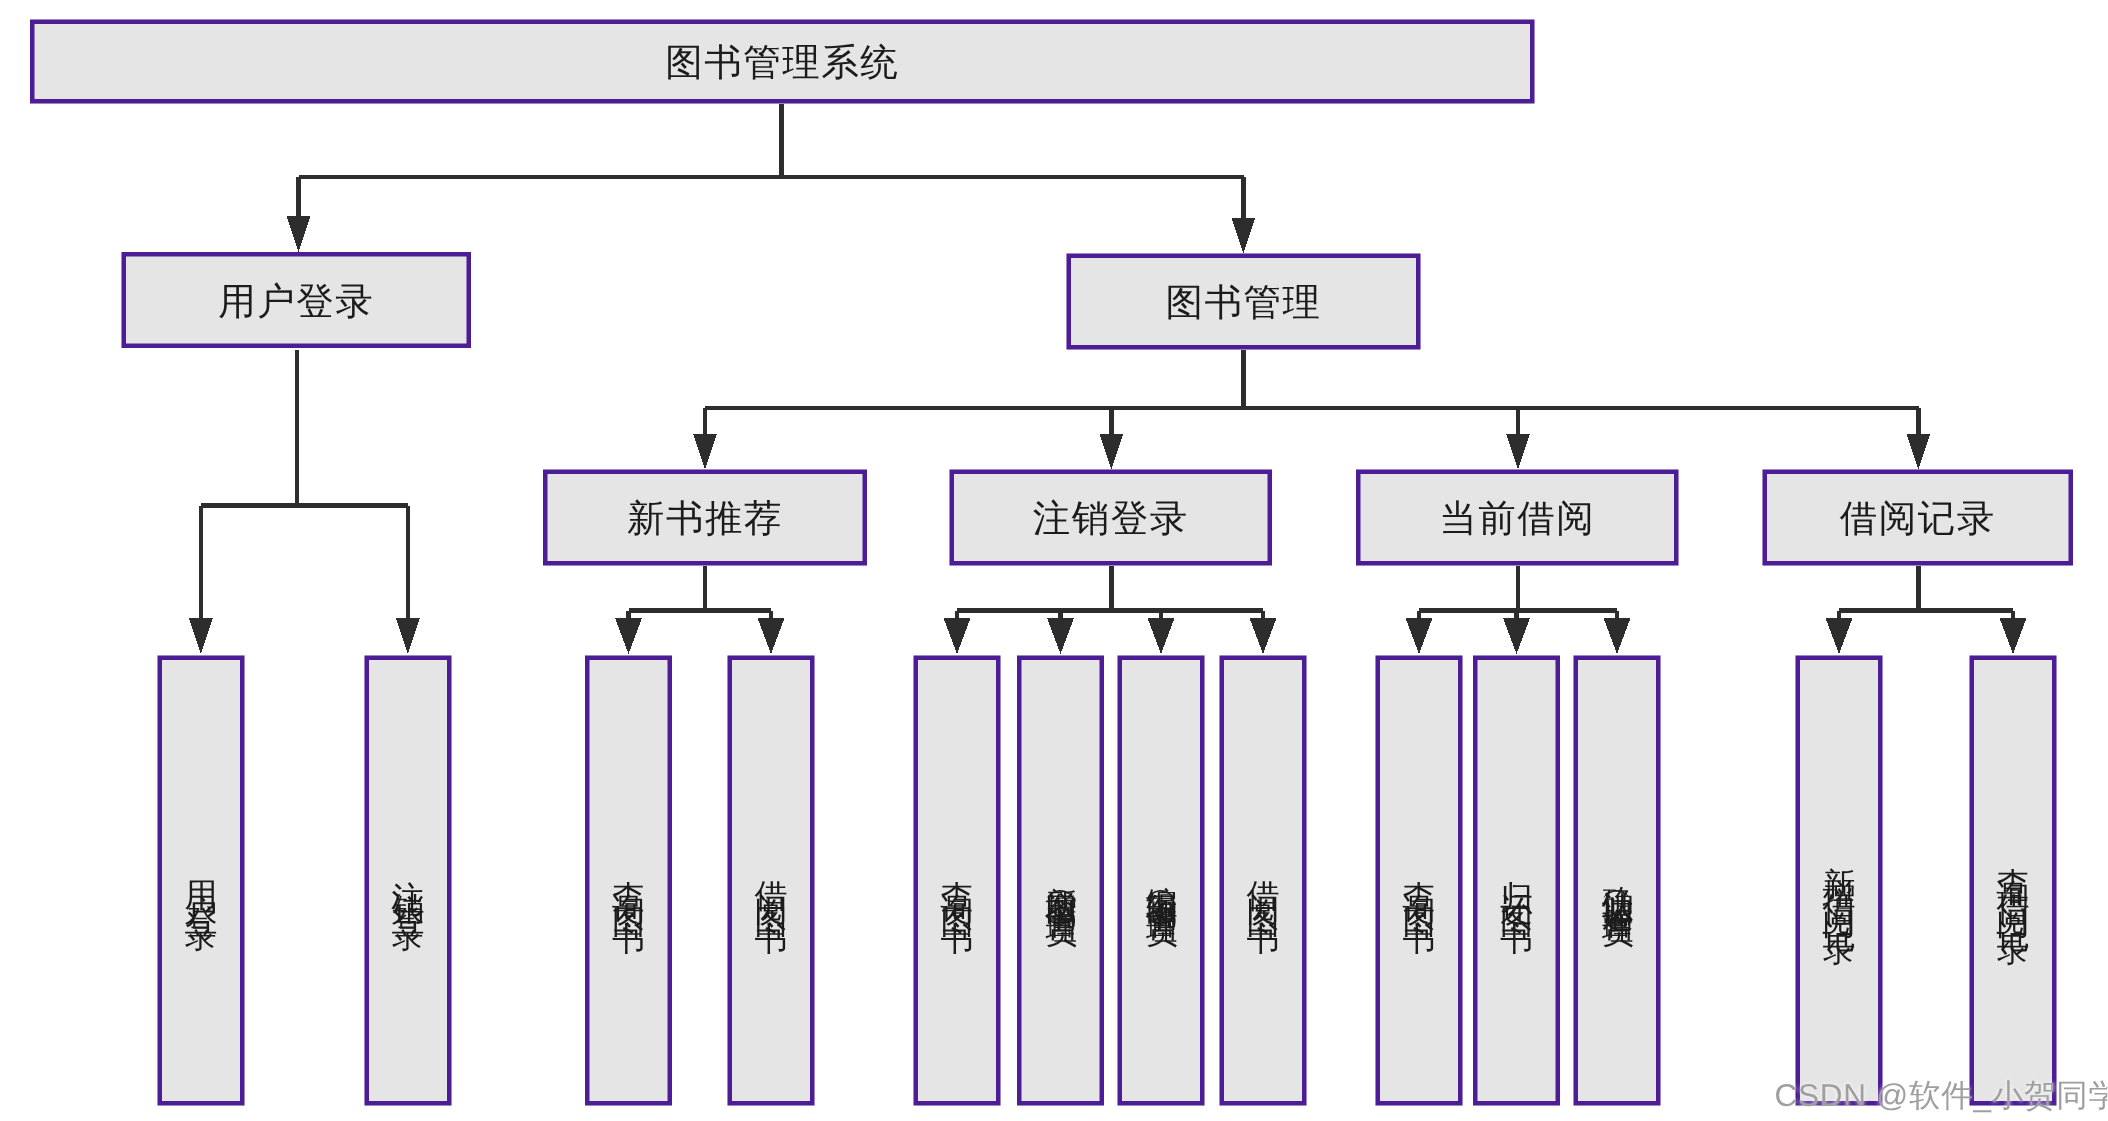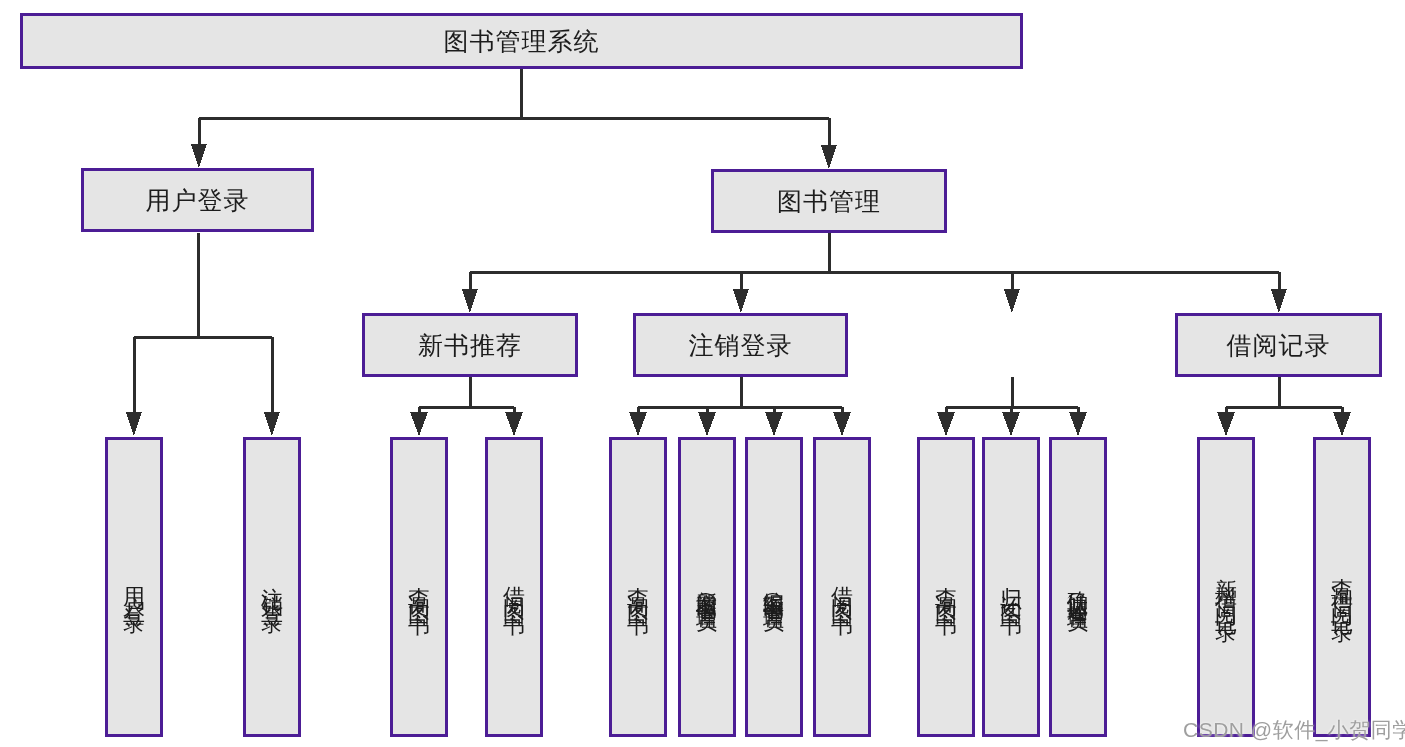--- a/index.html
+++ b/index.html
@@ -135,20 +135,23 @@
   <div class="box h" style="left:711px;top:169px;width:236px;height:64px;">
     <span>图书管理</span>
   </div>
 
   <div class="box h" style="left:362px;top:313px;width:216px;height:64px;">
     <span>新书推荐</span>
   </div>
   <div class="box h" style="left:633px;top:313px;width:215px;height:64px;">
     <span>注销登录</span>
   </div>
+  <div class="box h" style="left:904px;top:313px;width:215px;height:64px;">
+    <span>当前借阅</span>
+  </div>
   <div class="box h" style="left:1175px;top:313px;width:207px;height:64px;">
     <span>借阅记录</span>
   </div>
 
   <div class="box v" style="left:105px;">
     <span class="vtext">用户登录</span>
   </div>
   <div class="box v" style="left:243px;">
     <span class="vtext">注销登录</span>
   </div>

